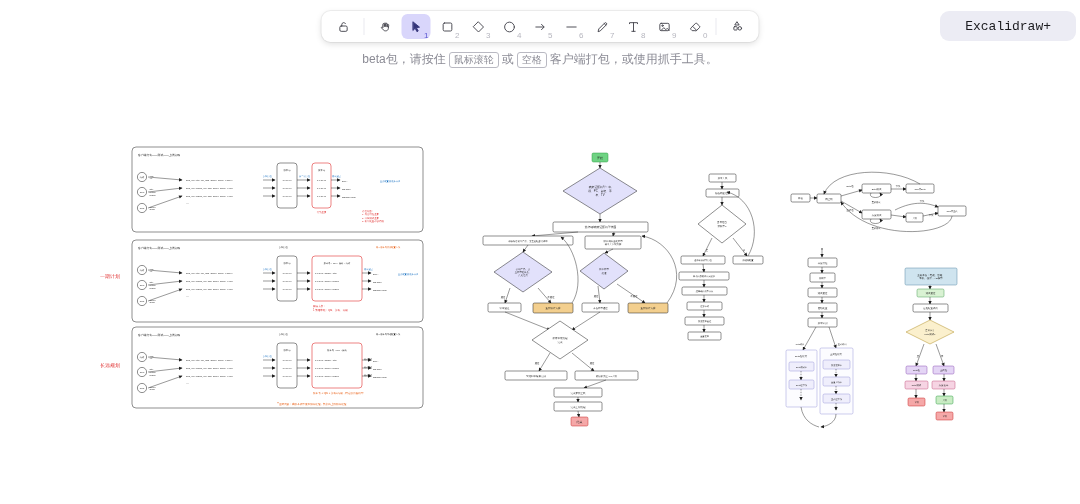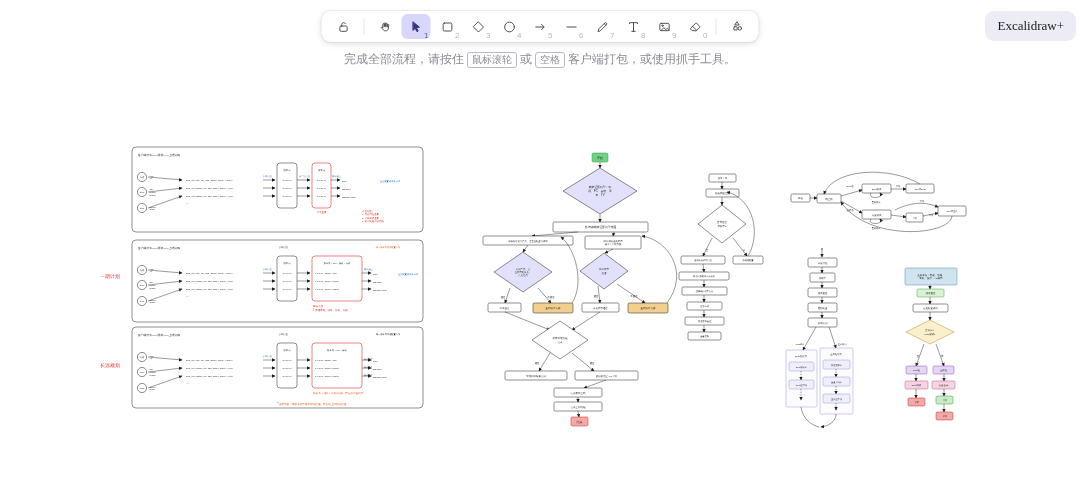--- a/index.html
+++ b/index.html
@@ -13,22 +13,22 @@
   .tool{position:relative;width:29px;height:25px;display:flex;align-items:center;justify-content:center;
        background:transparent;border:none;border-radius:6px;cursor:pointer;padding:0}
   .tool svg{width:16px;height:16px;stroke:#44444c;fill:none;stroke-width:1.4;
        stroke-linecap:round;stroke-linejoin:round}
   .tool.active{background:#d9d6fb}
   .tool.active svg{stroke:#343488}
   .tool .num{position:absolute;right:2px;bottom:-1px;font-size:8px;color:#b6b6bf}
   .tool.active .num{color:#5b57d1}
   .sep{width:1px;height:17px;background:#eaeaf0;margin:0 4px;flex:none}
   .excplus{position:absolute;top:11px;right:4px;background:#ececf4;border:none;border-radius:9px;
-       height:30px;padding:0 12px;font-size:13px;color:#1b1b1f;cursor:pointer;z-index:5;
-       font-family:Liberation Serif, serif}
+       height:30px;padding:0 25px;font-size:13px;color:#1b1b1f;cursor:pointer;z-index:5;
+       font-family:Liberation Mono, monospace}
   .hint{position:absolute;top:51px;left:0;right:0;text-align:center;font-size:12px;color:#8b8b95;z-index:4}
   .kbd{display:inline-block;border:1px solid #b9b9c2;border-radius:3px;padding:0 4px;font-size:10px;
        line-height:14px;margin:0 3px;color:#8b8b95;background:#fff}
   text{font-family:"Liberation Sans","DejaVu Sans",sans-serif}
 </style>
 </head>
 <body>
 
 <svg id="canvas" viewBox="0 0 1080 504">
   <defs>
@@ -463,14 +463,14 @@
       <polygon points="11.5,4.5 14.5,9 8.5,9"></polygon>
         <rect x="6.5" y="11.5" width="5" height="5" rx="1"></rect>
         <circle cx="15.5" cy="14" r="2.6"></circle>
     </svg>
   </button>
 </div>
 
 <button class="excplus">Excalidraw+</button>
 
 <div class="hint">
-  <span>完成全部流程，请按住</span><span class="kbd">鼠标滚轮</span><span>或</span><span class="kbd">空格</span><span>客户端打包，或使用抓手工具。</span>
+  <span>beta包，请按住</span><span class="kbd">鼠标滚轮</span><span>或</span><span class="kbd">空格</span><span>客户端打包，或使用抓手工具。</span>
 </div>
 
 </body></html>

